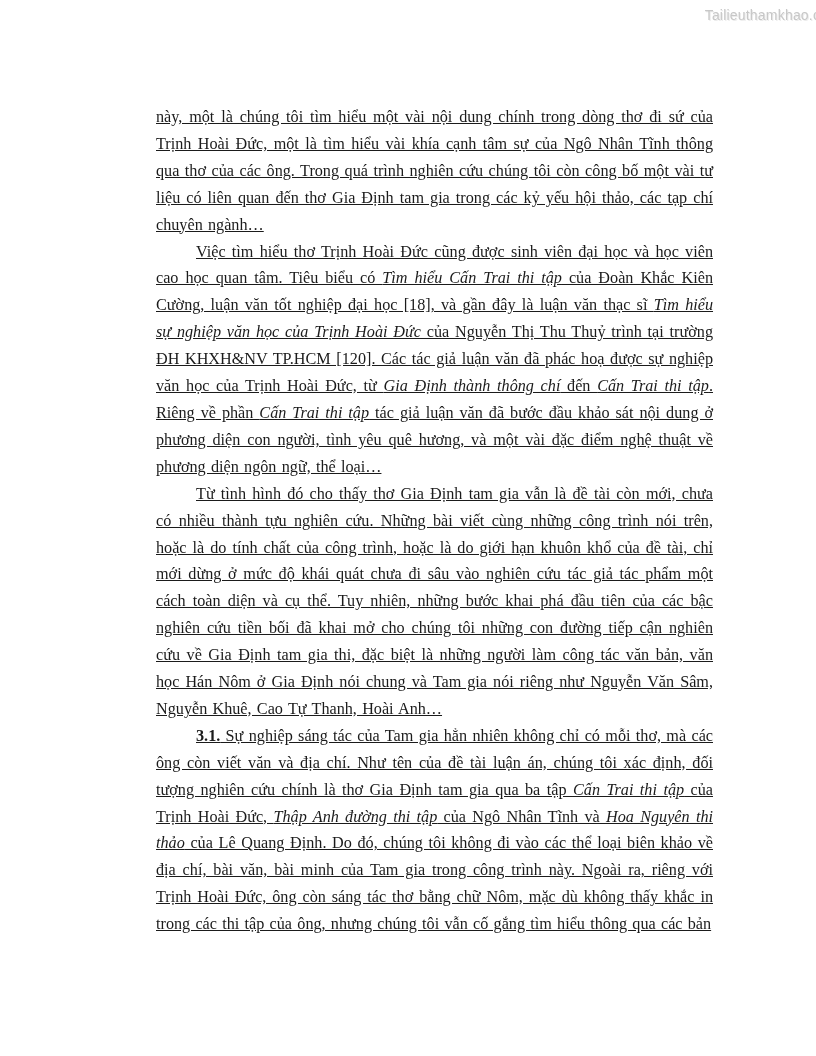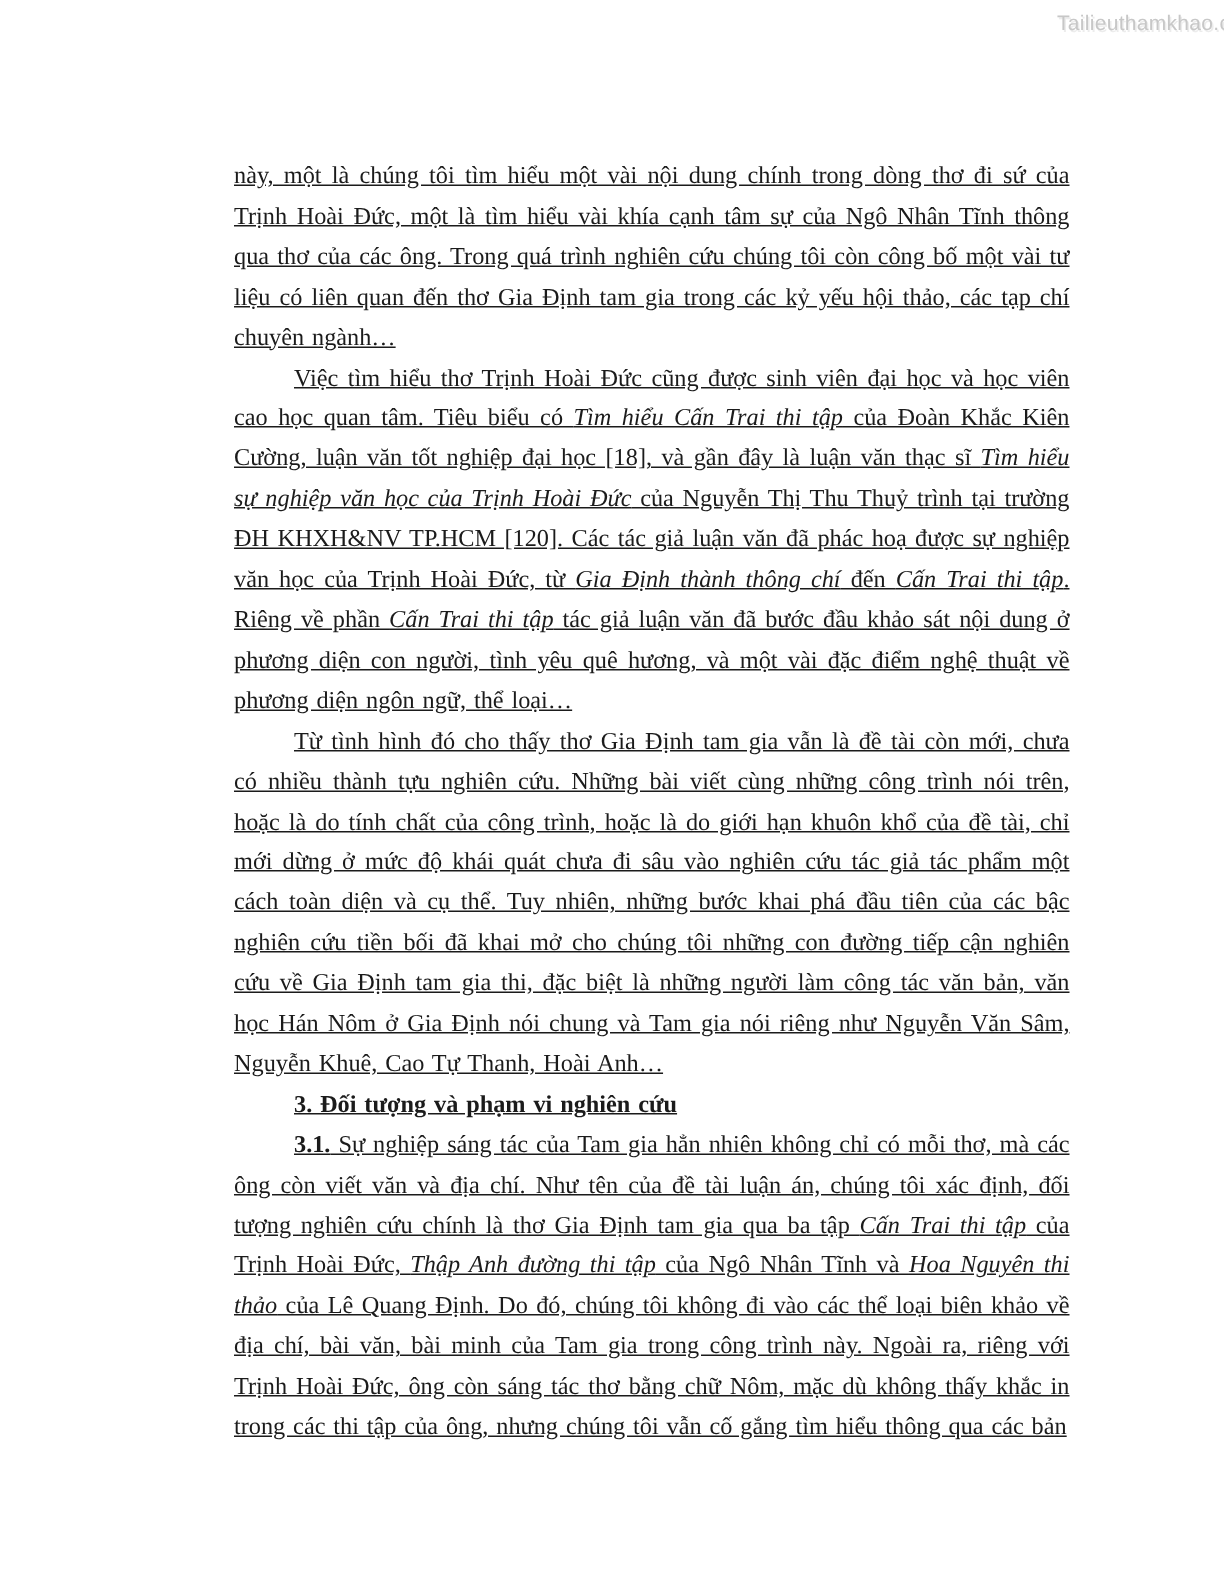--- a/index.html
+++ b/index.html
@@ -49,16 +49,15 @@
 </style>
 </head>
 <body>
 
 <div class="page">
   <div class="watermark">Tailieuthamkhao.com</div>
   <div class="document-body">
       <p class="para"><span>này, một là chúng tôi tìm hiểu một vài nội dung chính trong dòng thơ đi sứ của Trịnh Hoài Đức, một là tìm hiểu vài khía cạnh tâm sự của Ngô Nhân Tĩnh thông qua thơ của các ông. Trong quá trình nghiên cứu chúng tôi còn công bố một vài tư liệu có liên quan đến thơ Gia Định tam gia trong các kỷ yếu hội thảo, các tạp chí chuyên ngành…</span></p>
       <p class="para indent"><span>Việc tìm hiểu thơ Trịnh Hoài Đức cũng được sinh viên đại học và học viên cao học quan tâm. Tiêu biểu có </span><span class="it">Tìm hiểu Cấn Trai thi tập</span><span> của Đoàn Khắc Kiên Cường, luận văn tốt nghiệp đại học [18], và gần đây là luận văn thạc sĩ </span><span class="it">Tìm hiểu sự nghiệp văn học của Trịnh Hoài Đức</span><span> của Nguyễn Thị Thu Thuỷ trình tại trường ĐH KHXH&amp;NV TP.HCM [120]. Các tác giả luận văn đã phác hoạ được sự nghiệp văn học của Trịnh Hoài Đức, từ </span><span class="it">Gia Định thành thông chí</span><span> đến </span><span class="it">Cấn Trai thi tập</span><span>. Riêng về phần </span><span class="it">Cấn Trai thi tập</span><span> tác giả luận văn đã bước đầu khảo sát nội dung ở phương diện con người, tình yêu quê hương, và một vài đặc điểm nghệ thuật về phương diện ngôn ngữ, thể loại…</span></p>
       <p class="para indent"><span>Từ tình hình đó cho thấy thơ Gia Định tam gia vẫn là đề tài còn mới, chưa có nhiều thành tựu nghiên cứu. Những bài viết cùng những công trình nói trên, hoặc là do tính chất của công trình, hoặc là do giới hạn khuôn khổ của đề tài, chỉ mới dừng ở mức độ khái quát chưa đi sâu vào nghiên cứu tác giả tác phẩm một cách toàn diện và cụ thể. Tuy nhiên, những bước khai phá đầu tiên của các bậc nghiên cứu tiền bối đã khai mở cho chúng tôi những con đường tiếp cận nghiên cứu về Gia Định tam gia thi, đặc biệt là những người làm công tác văn bản, văn học Hán Nôm ở Gia Định nói chung và Tam gia nói riêng như Nguyễn Văn Sâm, Nguyễn Khuê, Cao Tự Thanh, Hoài Anh…</span></p>
-      <p class="para indent"><span class="bd">3. Đối tượng và phạm vi nghiên cứu</span></p>
       <p class="para indent"><span class="bd">3.1.</span><span> Sự nghiệp sáng tác của Tam gia hẳn nhiên không chỉ có mỗi thơ, mà các ông còn viết văn và địa chí. Như tên của đề tài luận án, chúng tôi xác định, đối tượng nghiên cứu chính là thơ Gia Định tam gia qua ba tập </span><span class="it">Cấn Trai thi tập</span><span> của Trịnh Hoài Đức, </span><span class="it">Thập Anh đường thi tập</span><span> của Ngô Nhân Tĩnh và </span><span class="it">Hoa Nguyên thi thảo</span><span> của Lê Quang Định. Do đó, chúng tôi không đi vào các thể loại biên khảo về địa chí, bài văn, bài minh của Tam gia trong công trình này. Ngoài ra, riêng với Trịnh Hoài Đức, ông còn sáng tác thơ bằng chữ Nôm, mặc dù không thấy khắc in trong các thi tập của ông, nhưng chúng tôi vẫn cố gắng tìm hiểu thông qua các bản</span></p>
     </div>
 </div>
 
 </body></html>

